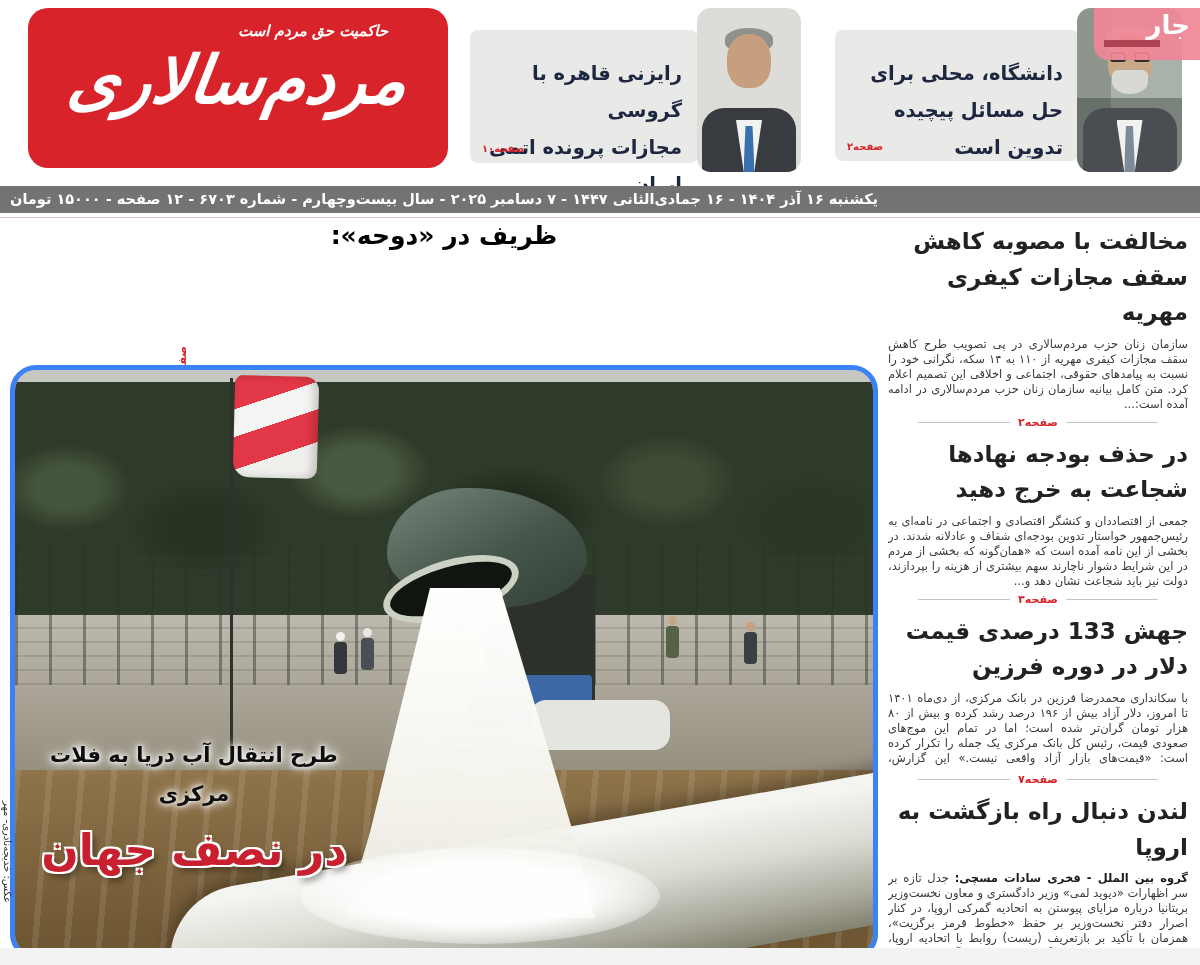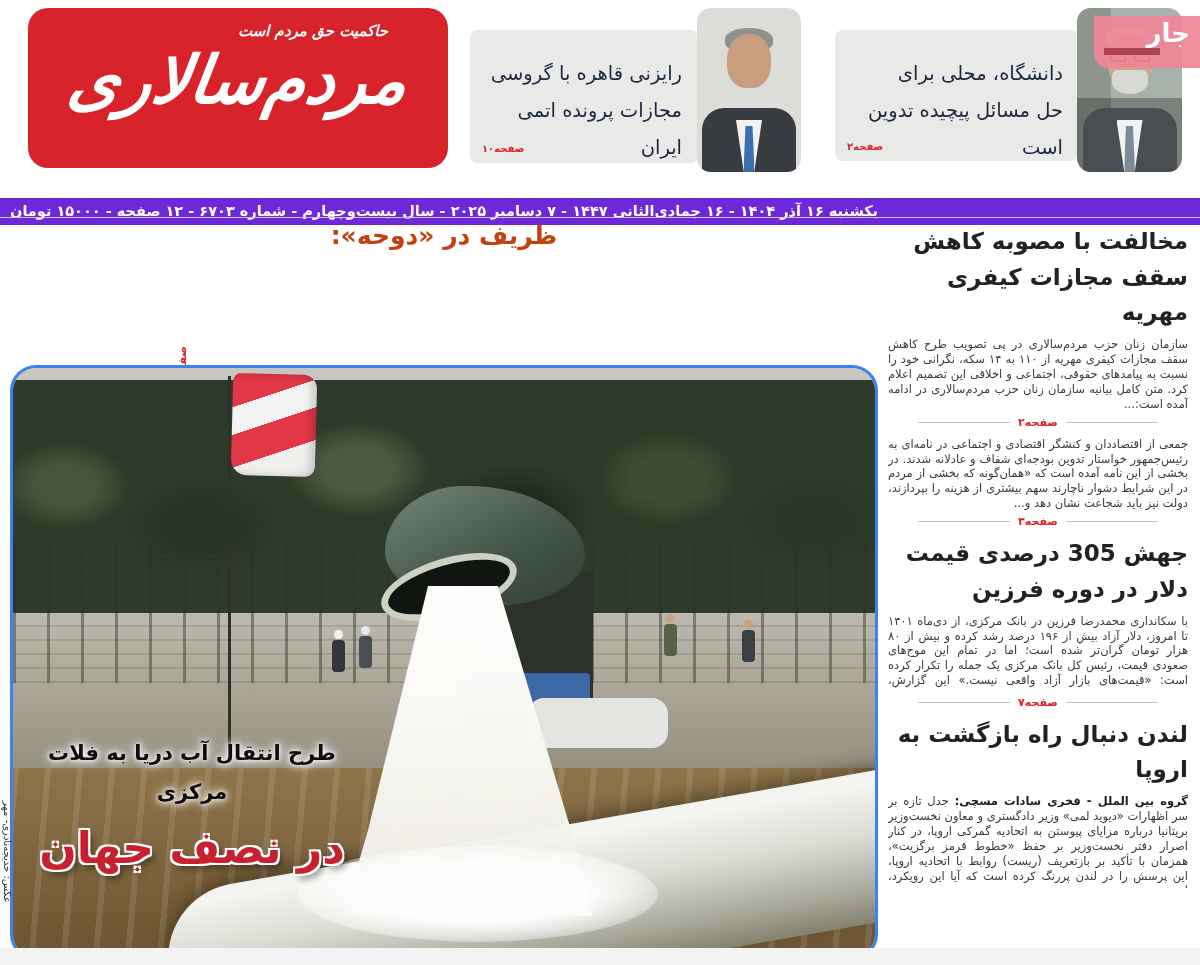--- a/index.html
+++ b/index.html
@@ -15,21 +15,21 @@
                      color:#fff; font-size:15px; font-weight:bold; font-style:italic; }
   .masthead-title { position:absolute; left:0; right:0; top:34px; text-align:center; color:#fff;
                     font-size:66px; font-weight:bold; font-style:italic;
                     transform:skewX(-8deg); letter-spacing:-2px; white-space:nowrap; }
 
   
   .mini-box { background:#e9e9e7; border-radius:8px; }
   .mini-box-a { left:470px; top:30px; width:228px; height:133px; }
   .mini-box-b { left:835px; top:30px; width:244px; height:131px; }
   .mini-title { padding:25px 16px 0 8px; text-align:right; color:#1d2740;
-                font-size:19.5px; font-weight:normal; line-height:1.9; }
+                font-size:19.5px; font-weight:bold; line-height:1.9; }
   .mini-page { position:absolute; left:12px; bottom:9px; color:#d8232a;
                font-size:10px; font-weight:bold; }
   .portrait { border-radius:14px; overflow:hidden; }
   .portrait-a { left:697px; top:8px; width:104px; height:164px; background:#dcdcd8; }
   .portrait-b { left:1077px; top:8px; width:105px; height:164px;
                 background:linear-gradient(#a9b2aa 0 55%, #79837b 55% 100%); }
   .pb-strip { position:absolute; left:0; top:0; width:32%; height:100%; background:rgba(40,45,40,.22); }
   .p-head  { position:absolute; left:50%; transform:translateX(-50%); top:26px; width:44px; height:54px;
              background:#c79e7e; border-radius:46% 46% 42% 42%; z-index:2; }
   .p-hair  { position:absolute; left:50%; transform:translateX(-50%); top:20px; width:48px; height:22px;
@@ -44,44 +44,44 @@
   .pb .p-hair { background:#d4d4d0; top:18px; }
   .pb .p-beard{ position:absolute; left:50%; transform:translateX(-50%); top:62px; width:36px; height:24px;
                 background:#d8d8d4; border-radius:6px 6px 50% 50%; z-index:3; }
   .pb .p-glasses { position:absolute; left:50%; transform:translateX(-50%); top:44px; width:40px; height:10px;
                    z-index:6; display:flex; justify-content:space-between; }
   .pb .p-glasses span { width:16px; height:10px; border:2px solid #2e2e2e; border-radius:3px; display:block; }
   .pb .p-body { background:#4a4e52; }
   .pb .p-tie  { background:#7d8b99; }
 
   
-  .watermark { right:0; top:16px; width:106px; height:52px; background:rgba(240,134,150,.92);
+  .watermark { right:0; top:8px; width:106px; height:52px; background:rgba(240,134,150,.92);
                border-radius:0 0 0 14px; z-index:9; }
   .wm-text { position:absolute; right:10px; top:2px; color:#fff; font-size:26px; font-weight:bold; }
   .wm-bar  { position:absolute; left:10px; top:32px; width:56px; height:7px; background:#8c1f2f; opacity:.65; }
 
   
-  .datebar { left:0; top:198px; width:1200px; height:27px; background:#6d28d9; }
+  .datebar { left:0; top:186px; width:1200px; height:27px; background:#737373; }
   .datebar-text { color:#fff; font-size:14.5px; font-weight:bold; line-height:27px;
                   text-align:left; padding-left:10px; white-space:nowrap; }
   .date-rule { left:0; top:217px; width:1200px; height:1px; background:#d9c2d6; }
 
   
-  .lead-kicker { left:10px; top:221px; width:868px; text-align:center; color:#c2410c;
+  .lead-kicker { left:10px; top:221px; width:868px; text-align:center; color:#000000;
                  font-size:25px; font-weight:bold; }
   .lead-headline { left:10px; top:249px; width:868px; text-align:center; color:#0c0c0c;
                    font-size:63px; font-weight:bold; letter-spacing:-1px; line-height:1.55;
                    -webkit-text-stroke:1.6px #0c0c0c; white-space:nowrap; }
   .lead-page { left:176px; top:322px; width:16px; height:52px; }
   .lead-page span { display:block; transform:rotate(-90deg) translateX(-40px); transform-origin:0 0;
                     color:#d8232a; font-size:11px; font-weight:bold; white-space:nowrap; }
 
   
   .main-photo { left:10px; top:365px; width:868px; height:595px; border-radius:26px;
-                overflow:hidden; border:3px solid #3b82f6; background:#b9b7ae; }
+                overflow:hidden; border:5px solid #3b82f6; background:#b9b7ae; }
   .ph { position:absolute; }
   .ph-buildings { left:0; top:0; width:100%; height:56px; background:#c6c7c0;
       background-image:linear-gradient(#8d8d86,#8d8d86),linear-gradient(#9c9b93,#9c9b93),linear-gradient(#86867e,#86867e);
       background-size:120px 22px,90px 18px,150px 24px; background-position:40px 24px,320px 28px,640px 22px;
       background-repeat:no-repeat; }
   .ph-trees { left:0; top:12px; width:100%; height:235px; background:
       radial-gradient(90px 60px at 6% 45%, #45553c 35%, transparent 72%),
       radial-gradient(110px 70px at 22% 62%, #283423 35%, transparent 72%),
       radial-gradient(100px 65px at 40% 38%, #4a5a40 35%, transparent 72%),
       radial-gradient(120px 75px at 58% 58%, #222d1d 35%, transparent 72%),
@@ -260,30 +260,31 @@
       <h2>مخالفت با مصوبه کاهش سقف مجازات کیفری مهریه</h2>
       <p>سازمان زنان حزب مردم‌سالاری در پی تصویب طرح کاهش سقف مجازات کیفری مهریه از ۱۱۰ به ۱۴ سکه، نگرانی خود را نسبت به پیامدهای حقوقی، اجتماعی و اخلاقی این تصمیم اعلام کرد. متن کامل بیانیه سازمان زنان حزب مردم‌سالاری در ادامه آمده است:...</p>
       <div class="pageref">
         <span class="dash"></span>
         <span class="lbl">صفحه۲</span>
         <span class="dash"></span>
       </div>
     </article>
 
     <article class="rc-article">
+      <h2>در حذف بودجه نهادها شجاعت به خرج دهید</h2>
       <p>جمعی از اقتصاددان و کنشگر اقتصادی و اجتماعی در نامه‌ای به رئیس‌جمهور خواستار تدوین بودجه‌ای شفاف و عادلانه شدند. در بخشی از این نامه آمده است که «همان‌گونه که بخشی از مردم در این شرایط دشوار ناچارند سهم بیشتری از هزینه را بپردازند، دولت نیز باید شجاعت نشان دهد و...</p>
       <div class="pageref">
         <span class="dash"></span>
         <span class="lbl">صفحه۳</span>
         <span class="dash"></span>
       </div>
     </article>
 
     <article class="rc-article">
-      <h2>جهش 305 درصدی قیمت دلار در دوره فرزین</h2>
+      <h2>جهش 133 درصدی قیمت دلار در دوره فرزین</h2>
       <p>با سکانداری محمدرضا فرزین در بانک مرکزی، از دی‌ماه ۱۴۰۱ تا امروز، دلار آزاد بیش از ۱۹۶ درصد رشد کرده و بیش از ۸۰ هزار تومان گران‌تر شده است؛ اما در تمام این موج‌های صعودی قیمت، رئیس کل بانک مرکزی یک جمله را تکرار کرده است: «قیمت‌های بازار آزاد واقعی نیست.» این گزارش، مروری بر...</p>
       <div class="pageref">
         <span class="dash"></span>
         <span class="lbl">صفحه۷</span>
         <span class="dash"></span>
       </div>
     </article>
 
     <article class="rc-article">
       <h2>لندن دنبال راه بازگشت به اروپا</h2>

